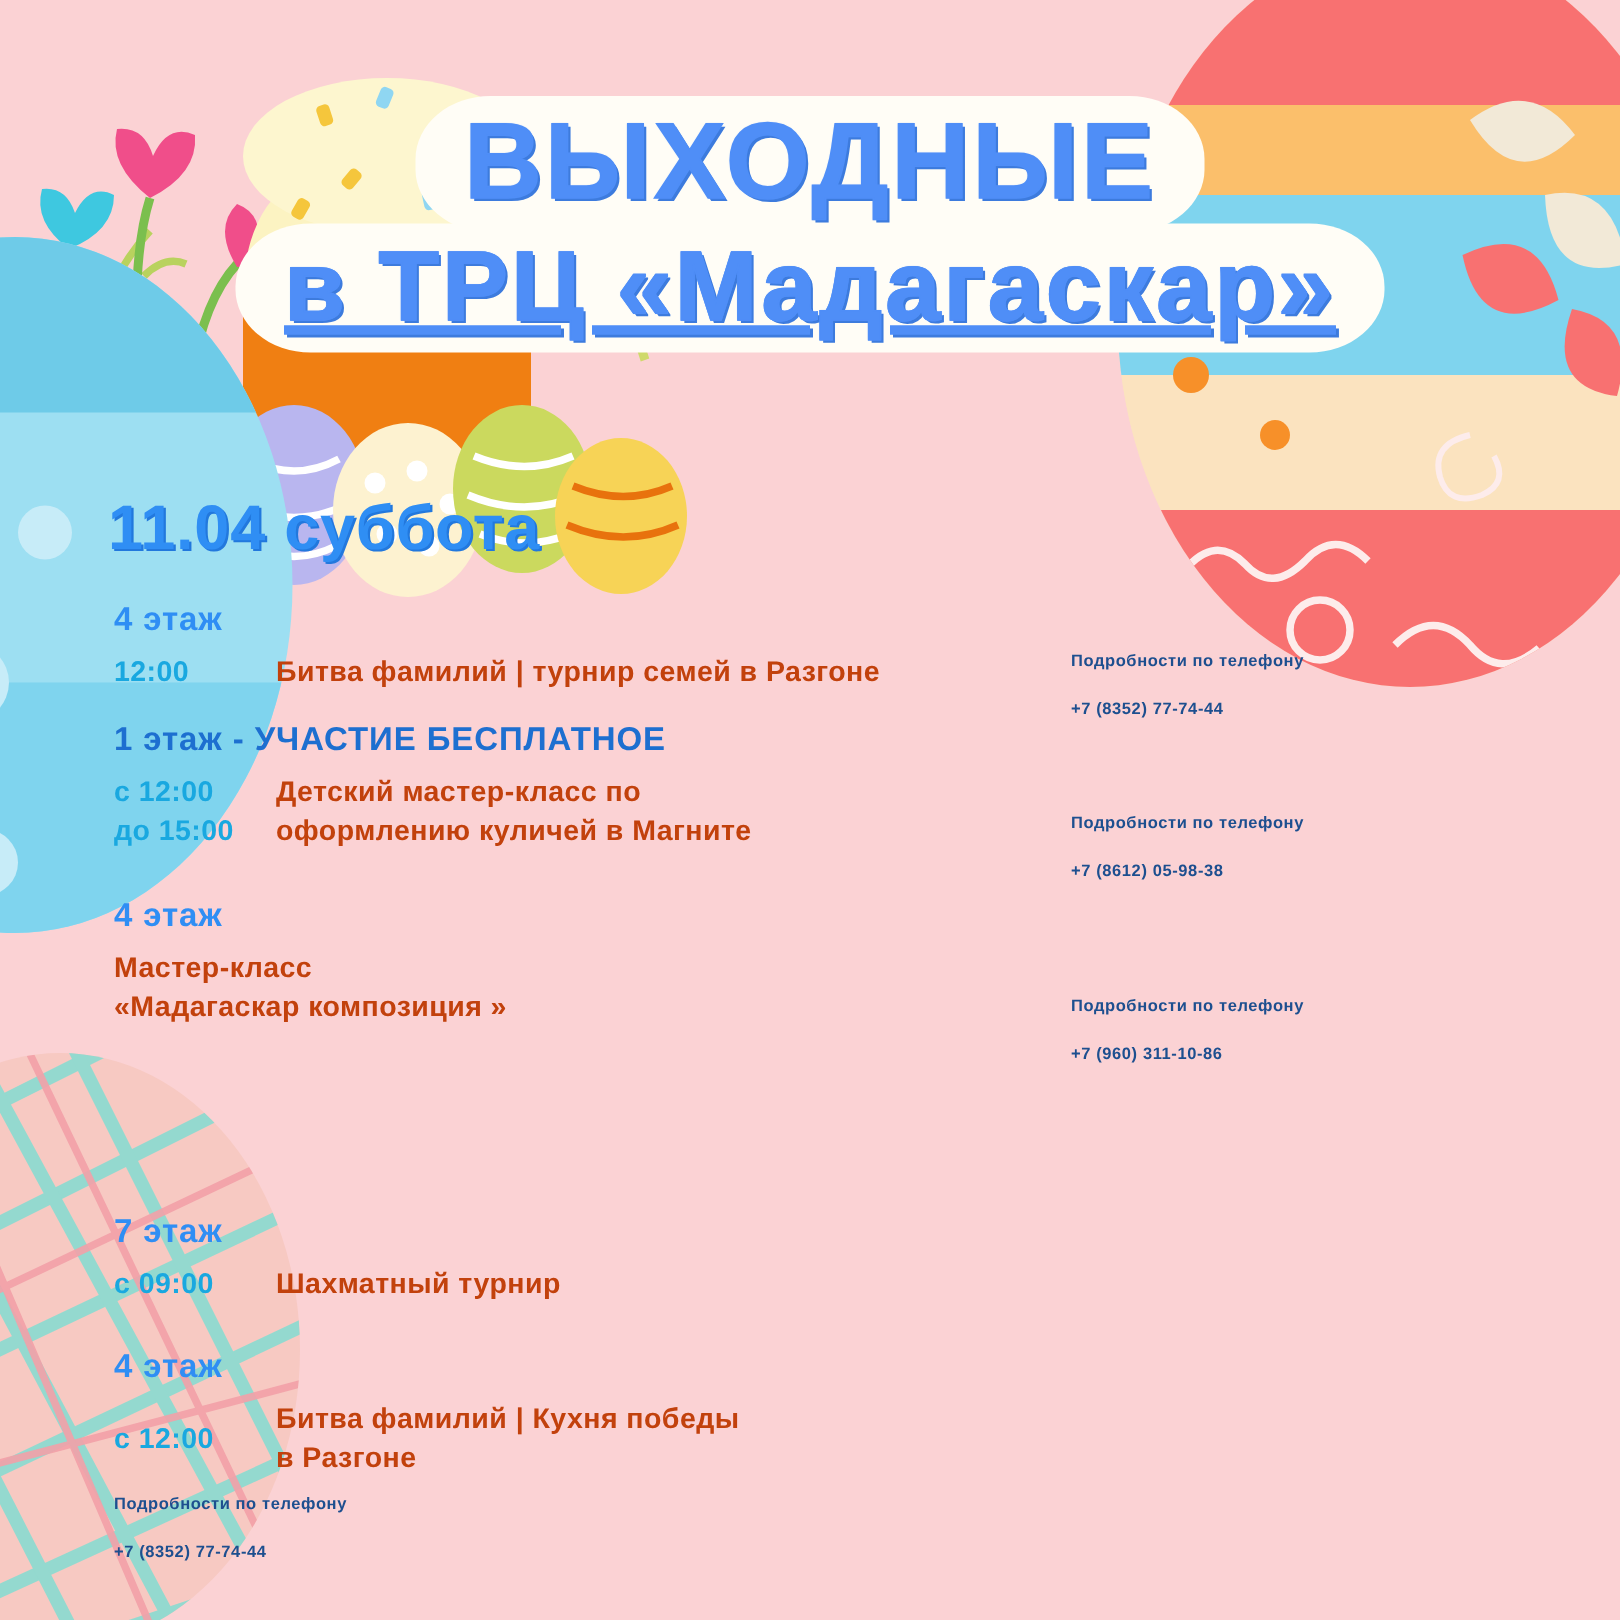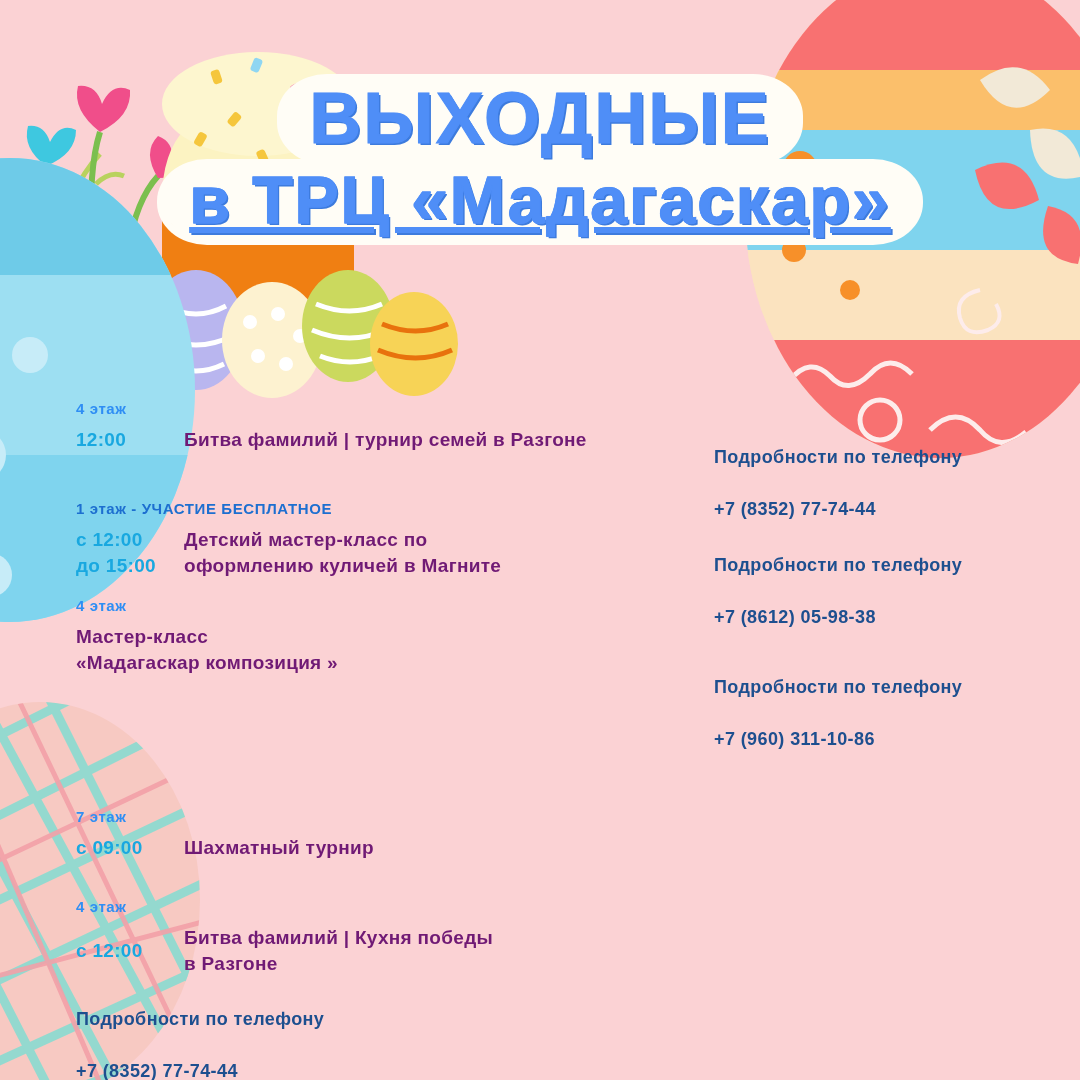--- a/index.html
+++ b/index.html
@@ -52,21 +52,21 @@
     right: 10px;
     bottom: 0px;
     width: 460px;
     height: 400px;
   }
 
   
   .title-block {
     position: absolute;
     left: 60px;
-    top: 76px;
+    top: 66px;
     width: 960px;
     text-align: center;
     z-index: 5;
   }
   .title-line {
     display: inline-block;
     position: relative;
     color: #4f8ef7;
     font-weight: bold;
     letter-spacing: 2px;
@@ -108,21 +108,21 @@
   #day1-head { top: 328px; }
   #day2-head { top: 740px; }
 
   
   .block {
     position: absolute;
     left: 76px;
     z-index: 4;
   }
   .floor {
-    font-size: 15px;
+    font-size: 22px;
     font-weight: bold;
     color: #2f8ef4;
     letter-spacing: 0.6px;
     margin-bottom: 10px;
     white-space: pre;
   }
   .floor.dark { color: #1d6fd0; }
   .row {
     display: flex;
     align-items: center;
@@ -132,46 +132,46 @@
     letter-spacing: 0.3px;
   }
   .time {
     width: 108px;
     flex: 0 0 108px;
     color: #19a8e0;
     white-space: pre;
     line-height: 1.35;
   }
   .desc {
-    color: #701a75;
+    color: #c2410c;
     line-height: 1.35;
     white-space: pre-line;
   }
 
   
   .contact {
     position: absolute;
-    font-size: 18px;
+    font-size: 11px;
     font-weight: bold;
     color: #1d4f8f;
     letter-spacing: 0.4px;
     line-height: 1.45;
     z-index: 4;
     white-space: pre-line;
   }
   .contact .ph { display: block; }
 
   #contact1 { left: 714px; top: 418px; }
   #contact2 { left: 714px; top: 526px; }
   #contact3 { left: 714px; top: 648px; }
   #contact4 { left: 76px; top: 980px; }
 
   
   #b1 { top: 400px; }
-  #b2 { top: 500px; }
+  #b2 { top: 480px; }
   #b3 { top: 597px; }
   #b4 { top: 808px; }
   #b5 { top: 898px; }
 </style>
 </head>
 <body>
 
 <div id="poster">
 
   
@@ -350,20 +350,21 @@
     <div class="title-line title-1">
       <span class="txt">ВЫХОДНЫЕ</span>
     </div>
     <br>
     <div class="title-line title-2">
       <span class="txt">в ТРЦ «Мадагаскар»</span>
     </div>
   </div>
 
   
+  <div class="day-head" id="day1-head">11.04 суббота</div>
 
   <div class="block" id="b1">
     <div class="floor">4 этаж</div>
     <div class="row">
       <div class="time">12:00</div>
       <div class="desc">Битва фамилий | турнир семей в Разгоне</div>
     </div>
   </div>
   <div class="contact" id="contact1">
     <span class="ph">Подробности по телефону</span>

